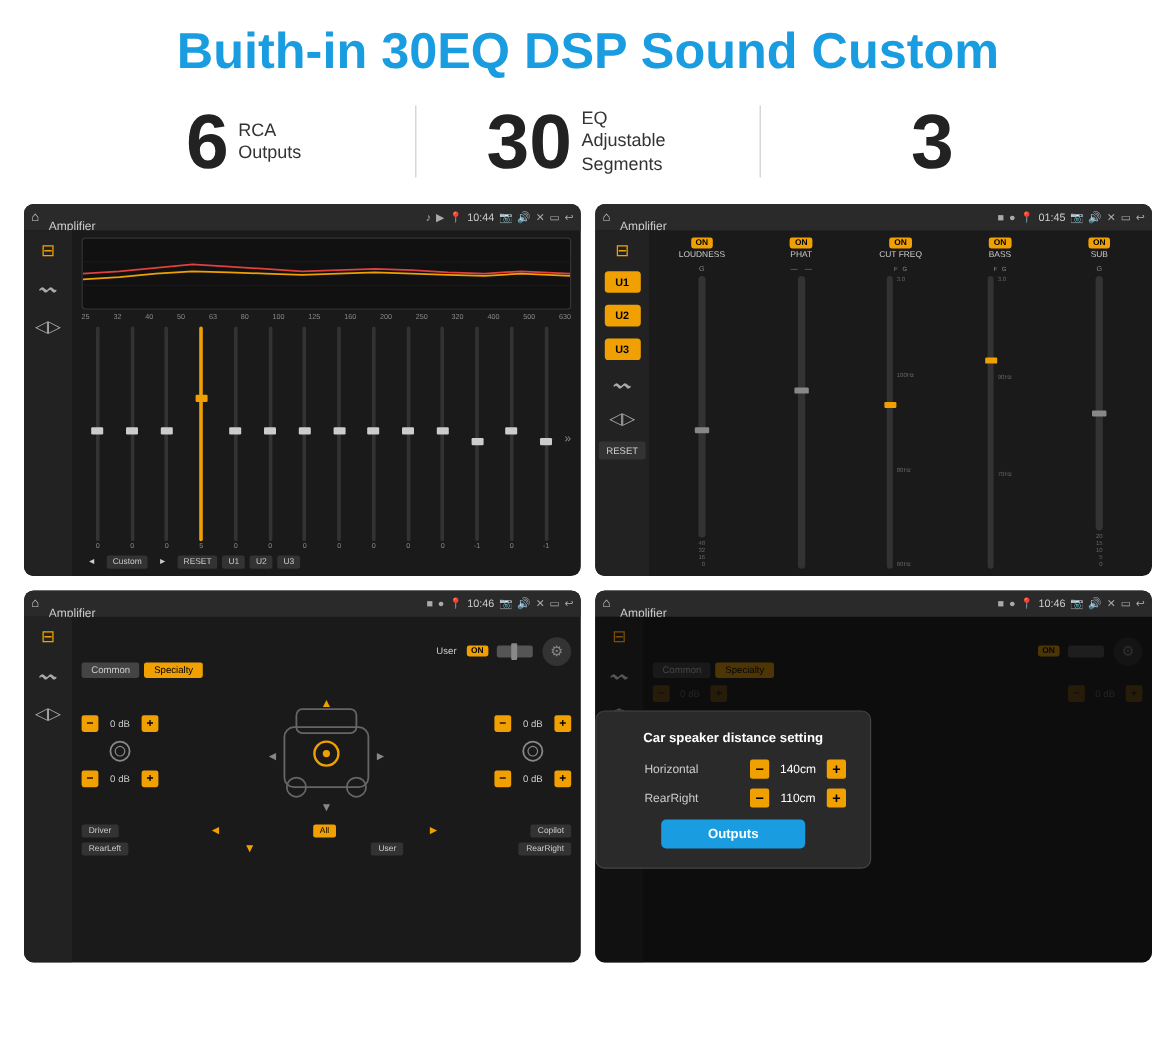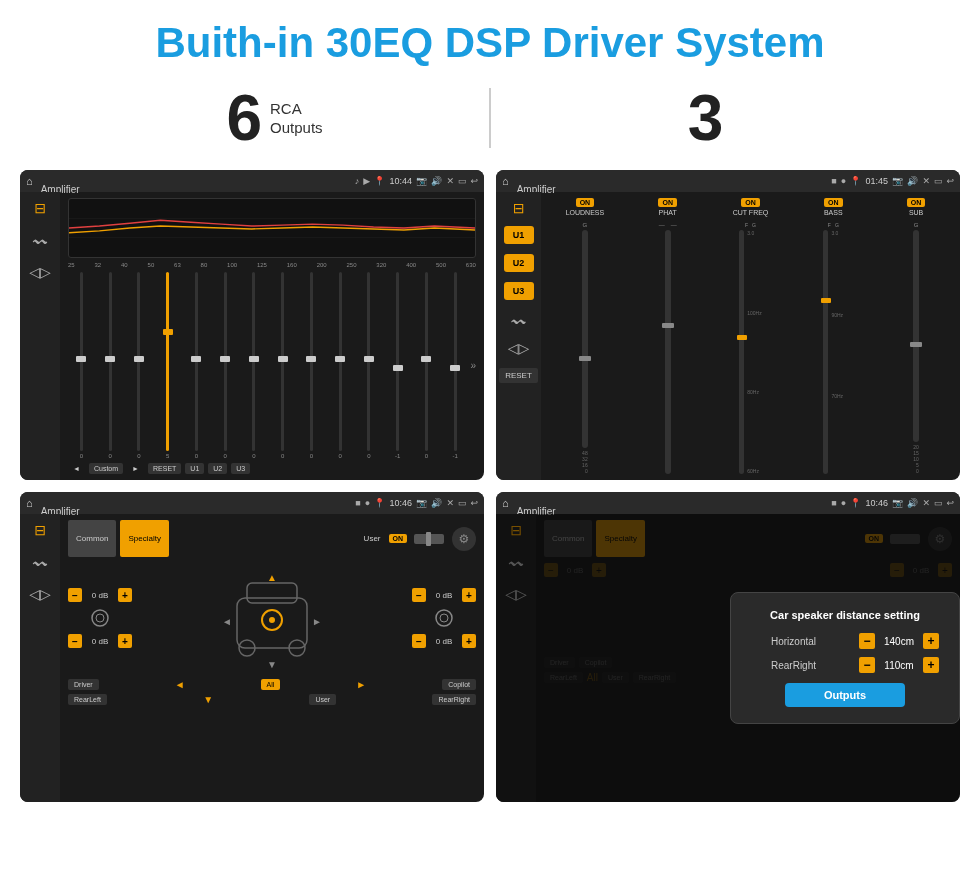--- a/index.html
+++ b/index.html
@@ -317,23 +317,24 @@
       display: flex;
       gap: 4px;
       margin-bottom: 6px;
       align-items: center;
     }
 
     .s3-tab {
       background: #444;
       color: #ccc;
       font-size: 8px;
-      padding: 14px 8px;
+      padding: 2px 8px;
       border-radius: 2px;
       cursor: pointer;
+      margin-top: 32px;
     }
 
     .s3-tab.active {
       background: #f0a000;
       color: #000;
     }
 
     .fader-label {
       color: #ccc;
       font-size: 8px;
@@ -415,21 +416,21 @@
       padding: 6px 8px;
       filter: blur(0.5px);
       opacity: 0.6;
     }
 
     .dialog-overlay {
       position: absolute;
       top: 0; left: 0; right: 0; bottom: 0;
       display: flex;
       align-items: center;
-      justify-content: flex-end;
+      justify-content: flex-start;
       background: rgba(0,0,0,0.5);
       z-index: 10;
     }
 
     .dialog-box {
       background: #2a2a2a;
       border-radius: 8px;
       padding: 16px 20px;
       width: 230px;
       border: 1px solid #444;
@@ -499,28 +500,32 @@
 
     .s3-vol-row {
       display: flex;
       align-items: center;
       gap: 4px;
     }
   </style>
 </head>
 <body>
 
-<h1 class="page-title">Buith-in 30EQ DSP Driver System</h1>
+<h1 class="page-title">Buith-in 30EQ DSP Sound Custom</h1>
 
 <div class="stats-row">
   <div class="stat-item">
     <span class="stat-number">6</span>
     <span class="stat-text">RCA<br>Outputs</span>
   </div>
   <div class="stat-divider"></div>
+  <div class="stat-item">
+    <span class="stat-number">30</span>
+    <span class="stat-text">EQ Adjustable<br>Segments</span>
+  </div>
   <div class="stat-divider"></div>
   <div class="stat-item">
     <span class="stat-number">3</span>
   </div>
 </div>
 
 <div class="screens-grid">
 
   <div class="screen-card">
     <div class="screen-topbar">

